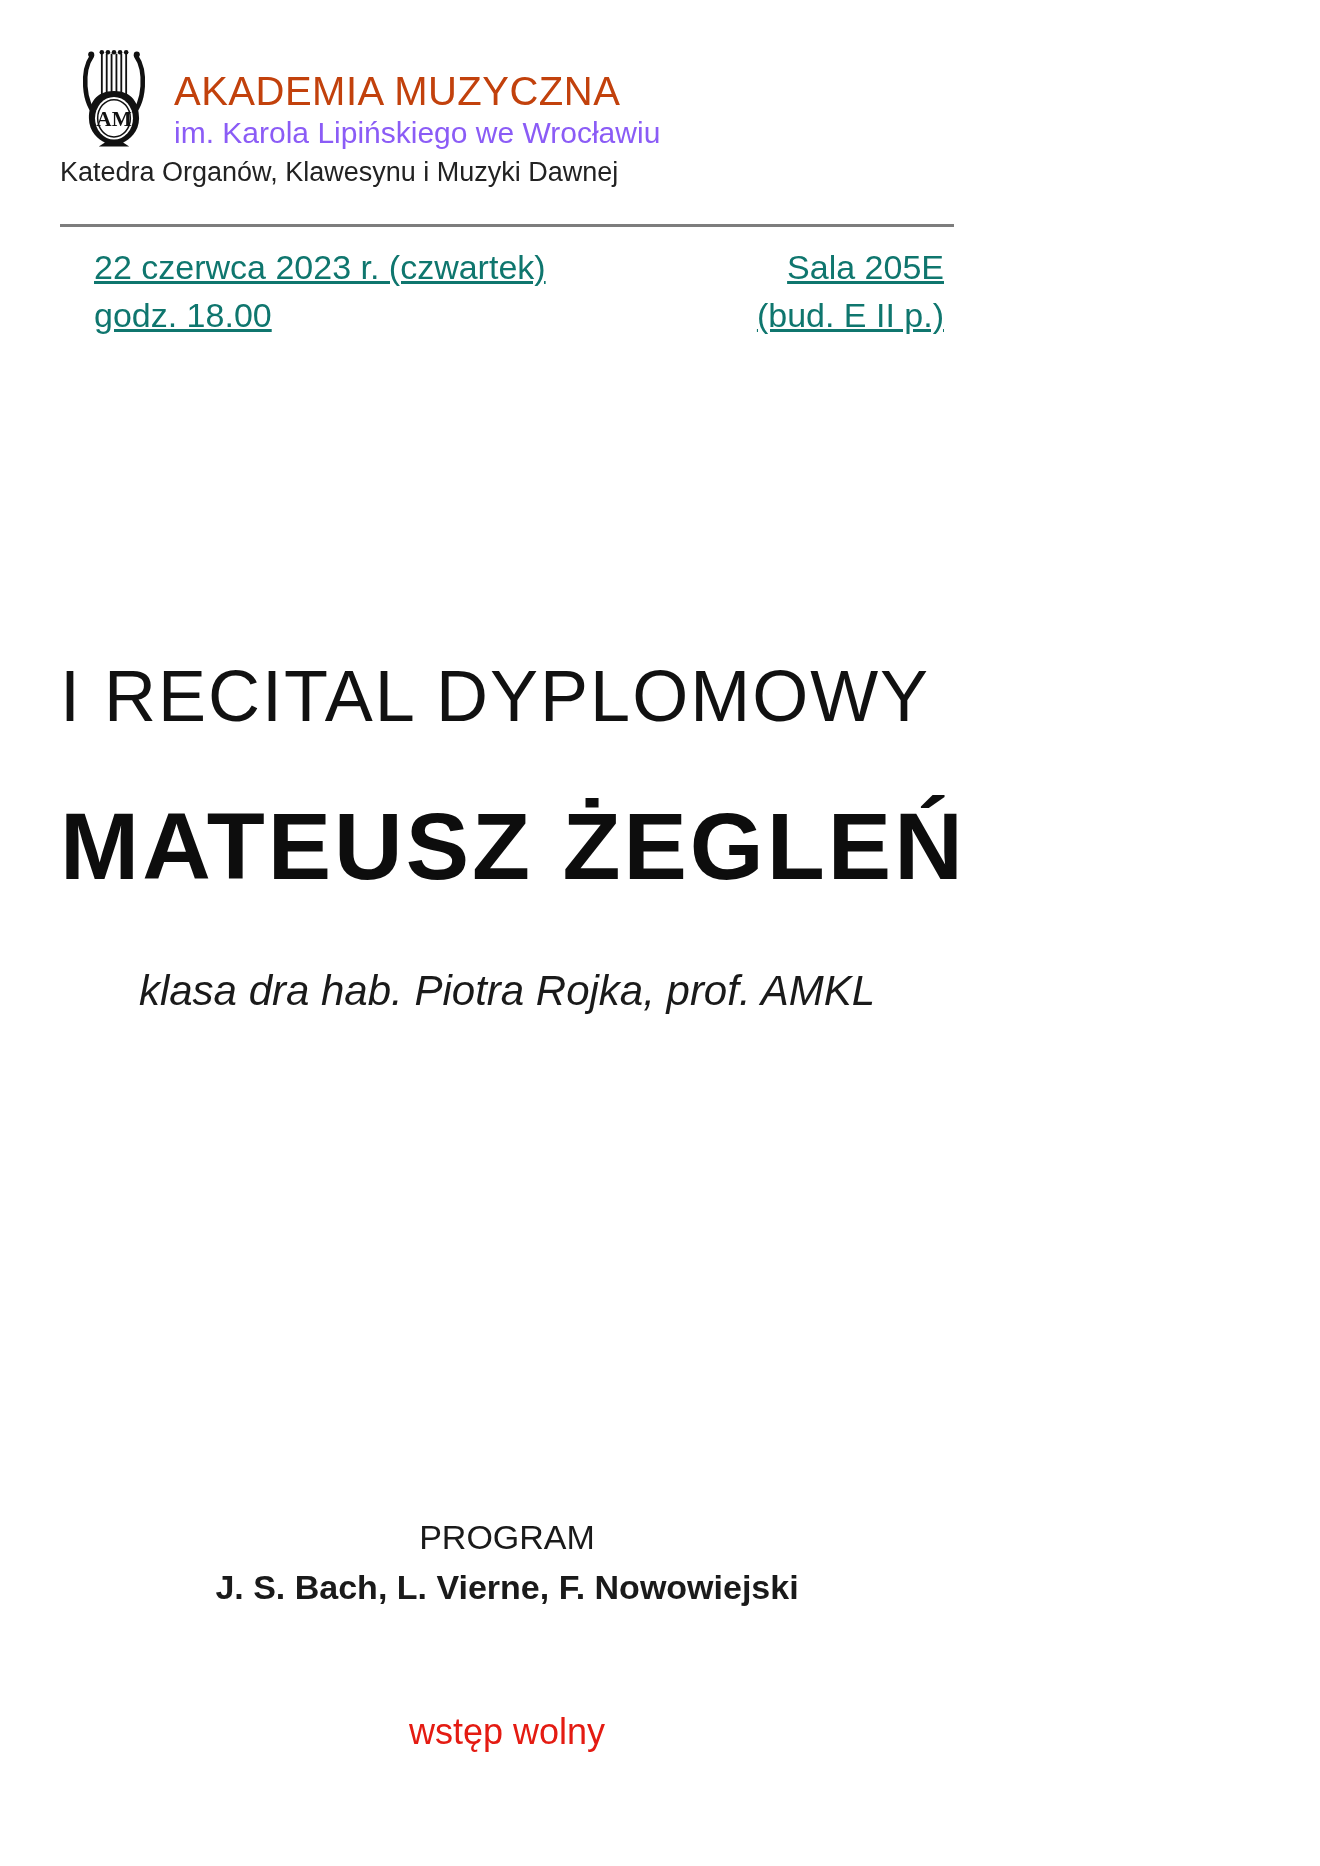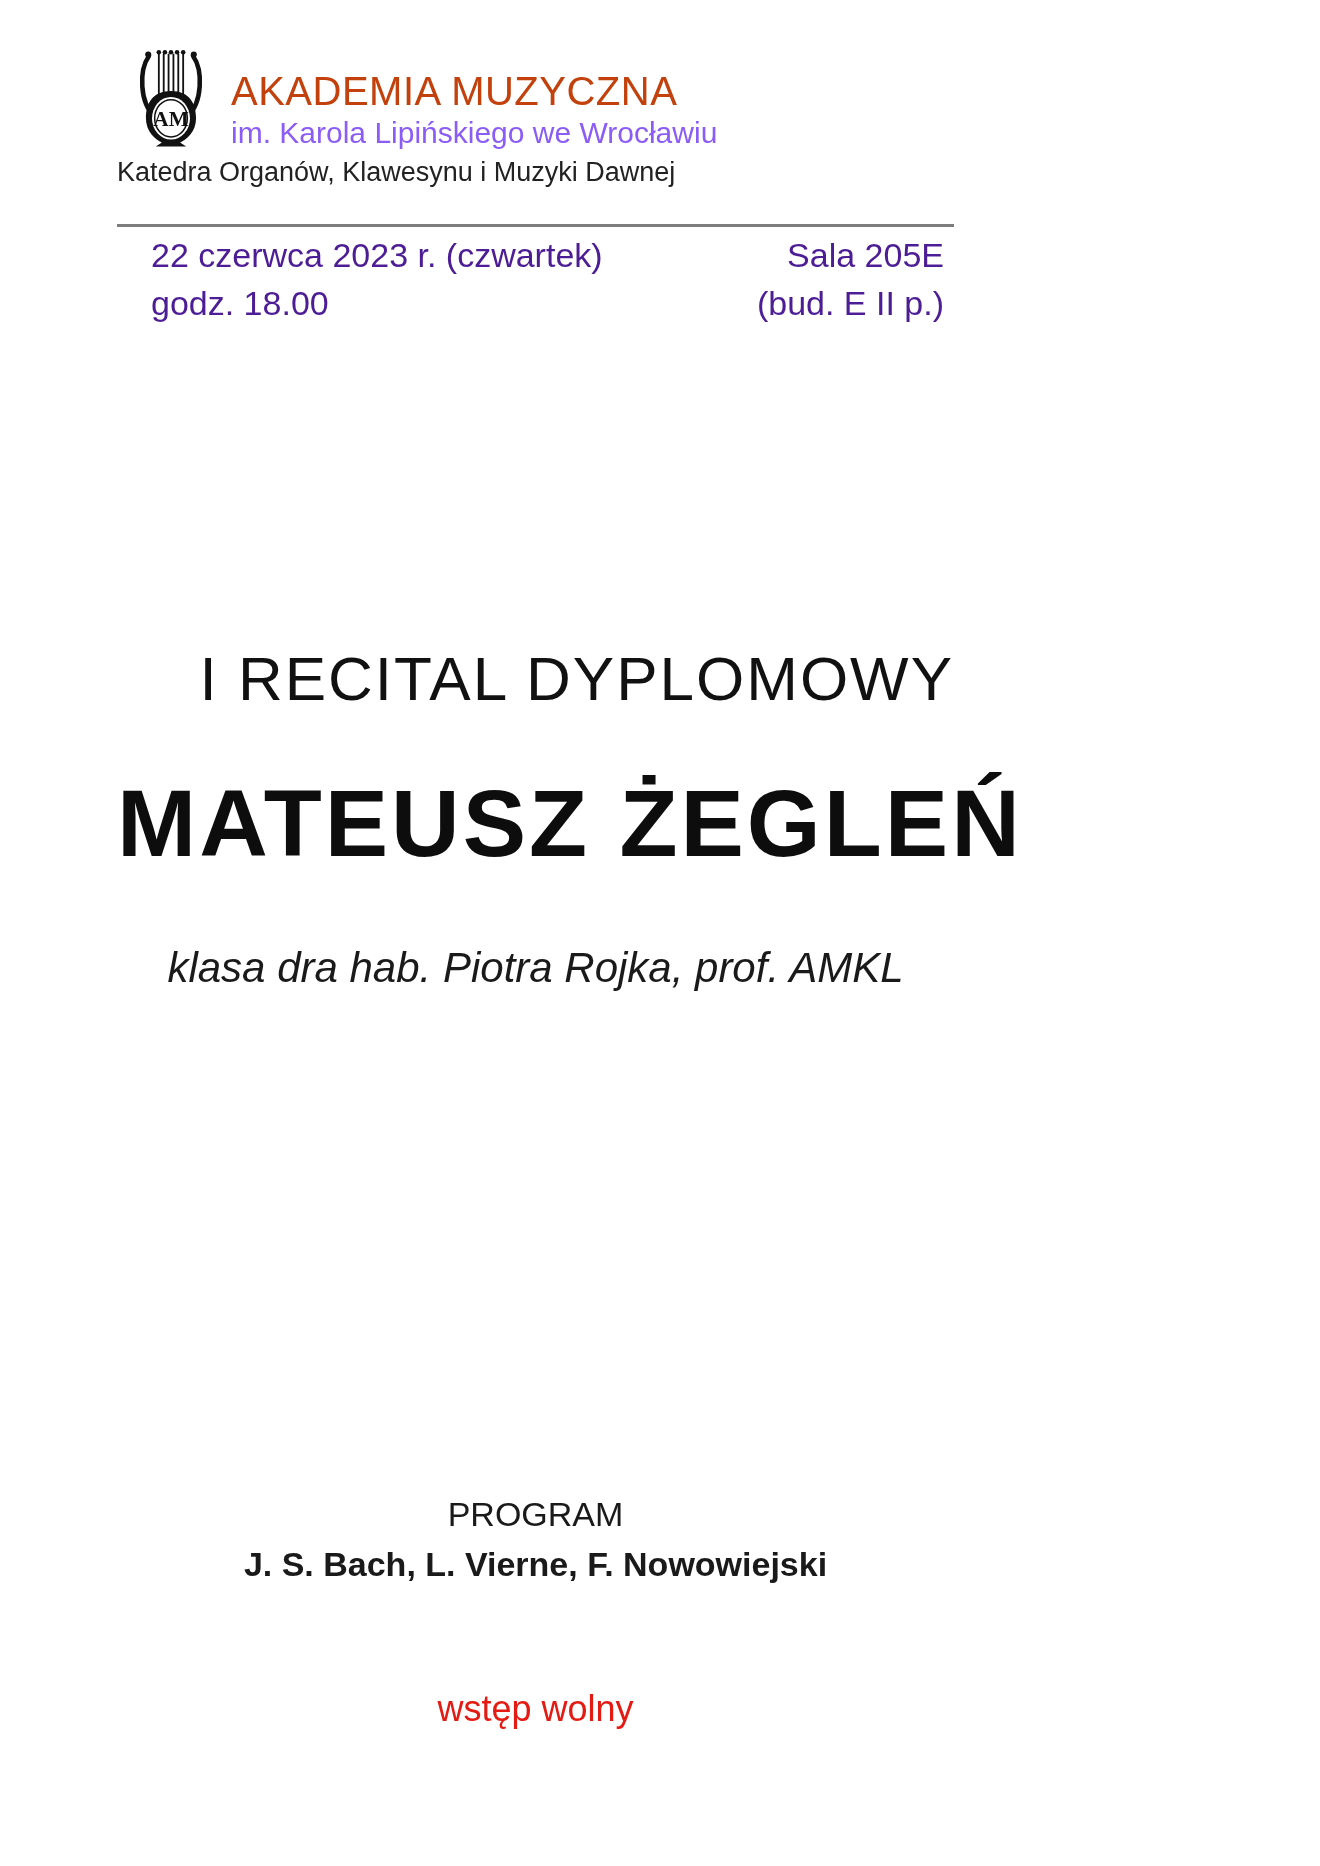--- a/index.html
+++ b/index.html
@@ -11,21 +11,21 @@
     width: 1320px;
     height: 1866px;
     font-family: "Liberation Sans", sans-serif;
     color: #1f1f1f;
     overflow: hidden;
   }
   .page {
     box-sizing: border-box;
     width: 1100px;
     height: 1866px;
-    padding: 46px 146px 0 117px;
+    padding: 46px 146px 0 60px;
   }
   
   .header-row {
     display: flex;
     align-items: flex-start;
     margin-left: 16px;
   }
   .logo-svg {
     display: block;
     flex: 0 0 auto;
@@ -51,35 +51,36 @@
     color: #222222;
     margin-top: 6px;
   }
   .rule {
     border: none;
     border-top: 3px solid #7d7d7d;
     margin: 36px 0 0 0;
   }
   
   .info {
-    margin-top: 4px;
+    margin-top: 16px;
     padding: 0 10px 0 34px;
     font-size: 34px;
     line-height: 1.42;
-    color: #4c1d95;
+    color: #0f766e;
+    text-decoration: underline;
   }
   .info-row {
     display: flex;
     justify-content: space-between;
   }
   
   .recital-title {
     margin: 318px 0 0 0;
-    text-align: right;
-    font-size: 62px;
+    text-align: left;
+    font-size: 72px;
     font-weight: 400;
     letter-spacing: 2px;
     line-height: 1.1;
     color: #111111;
     white-space: nowrap;
   }
   .performer {
     margin: 58px 0 0 0;
     text-align: right;
     font-size: 95px;

